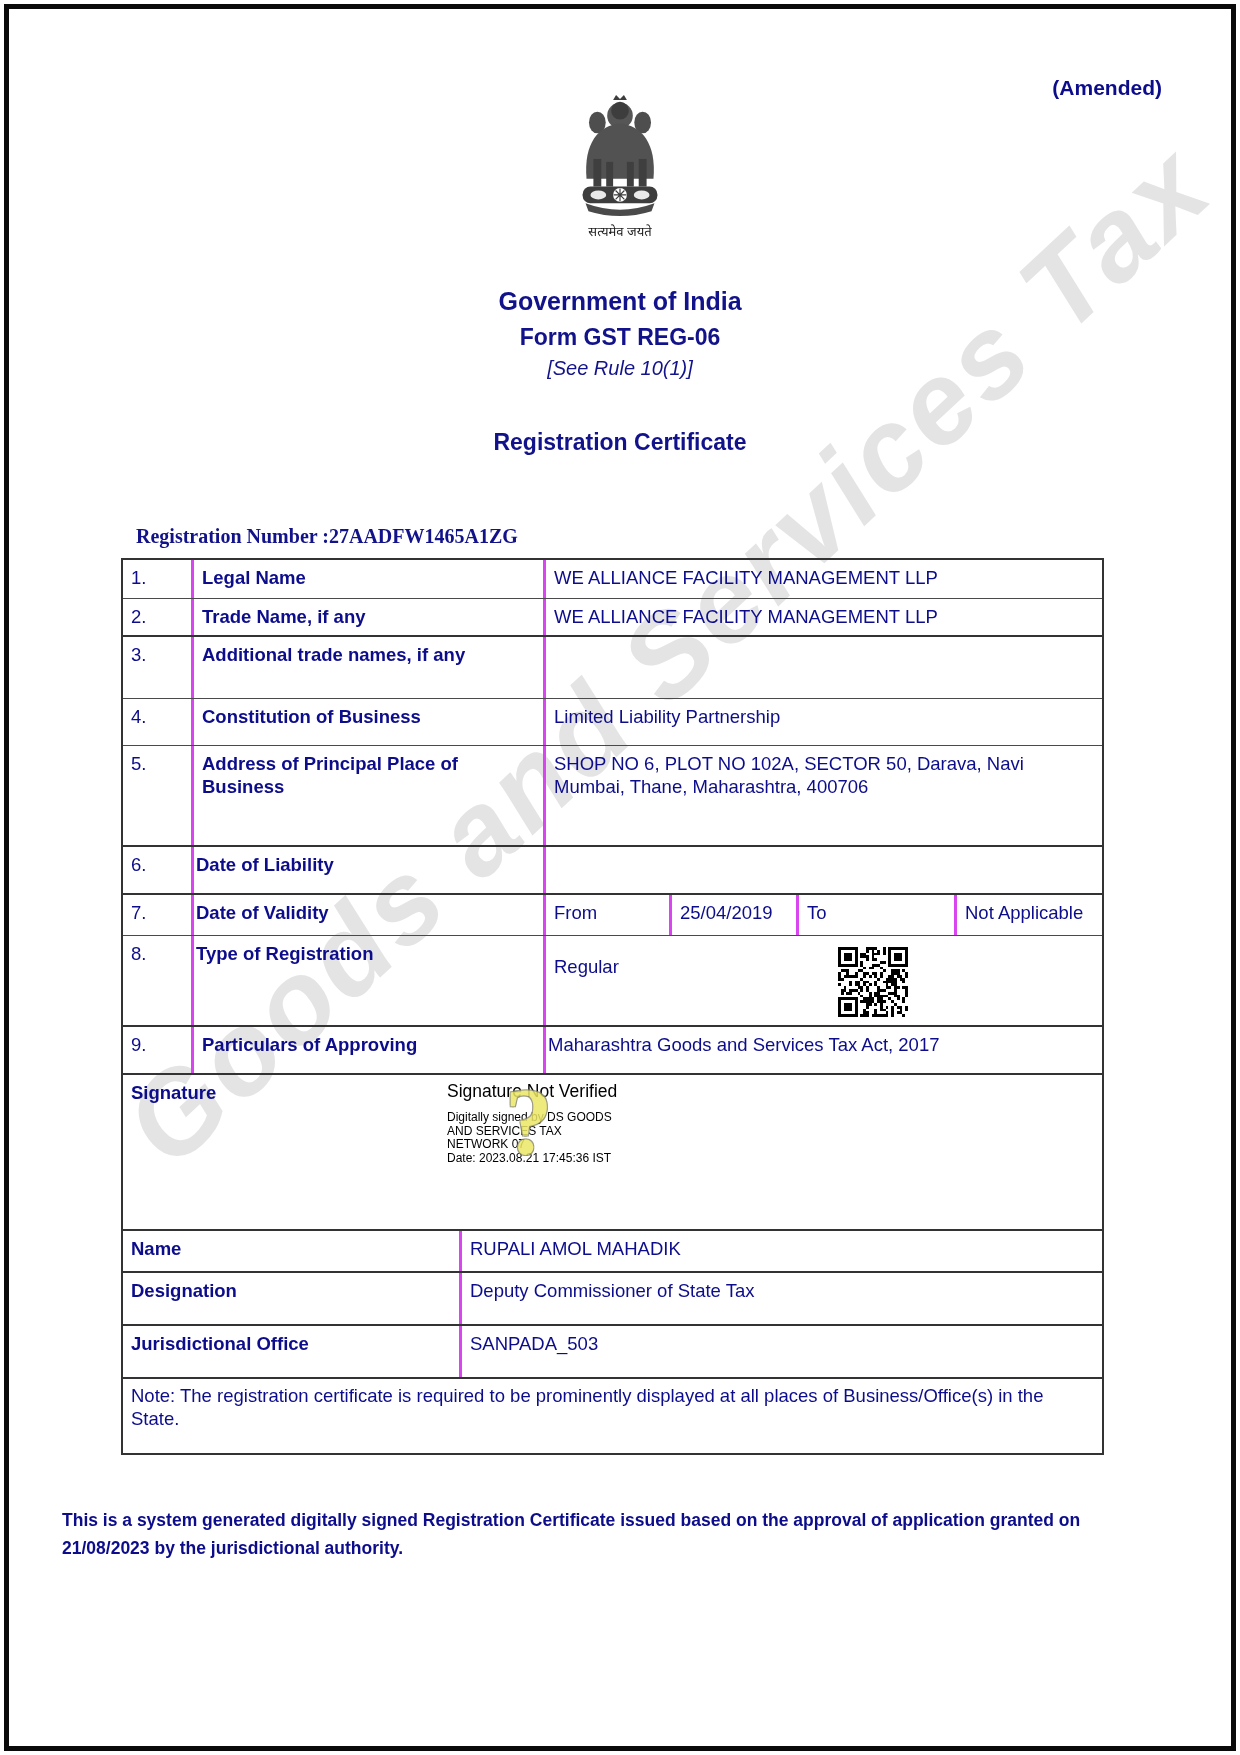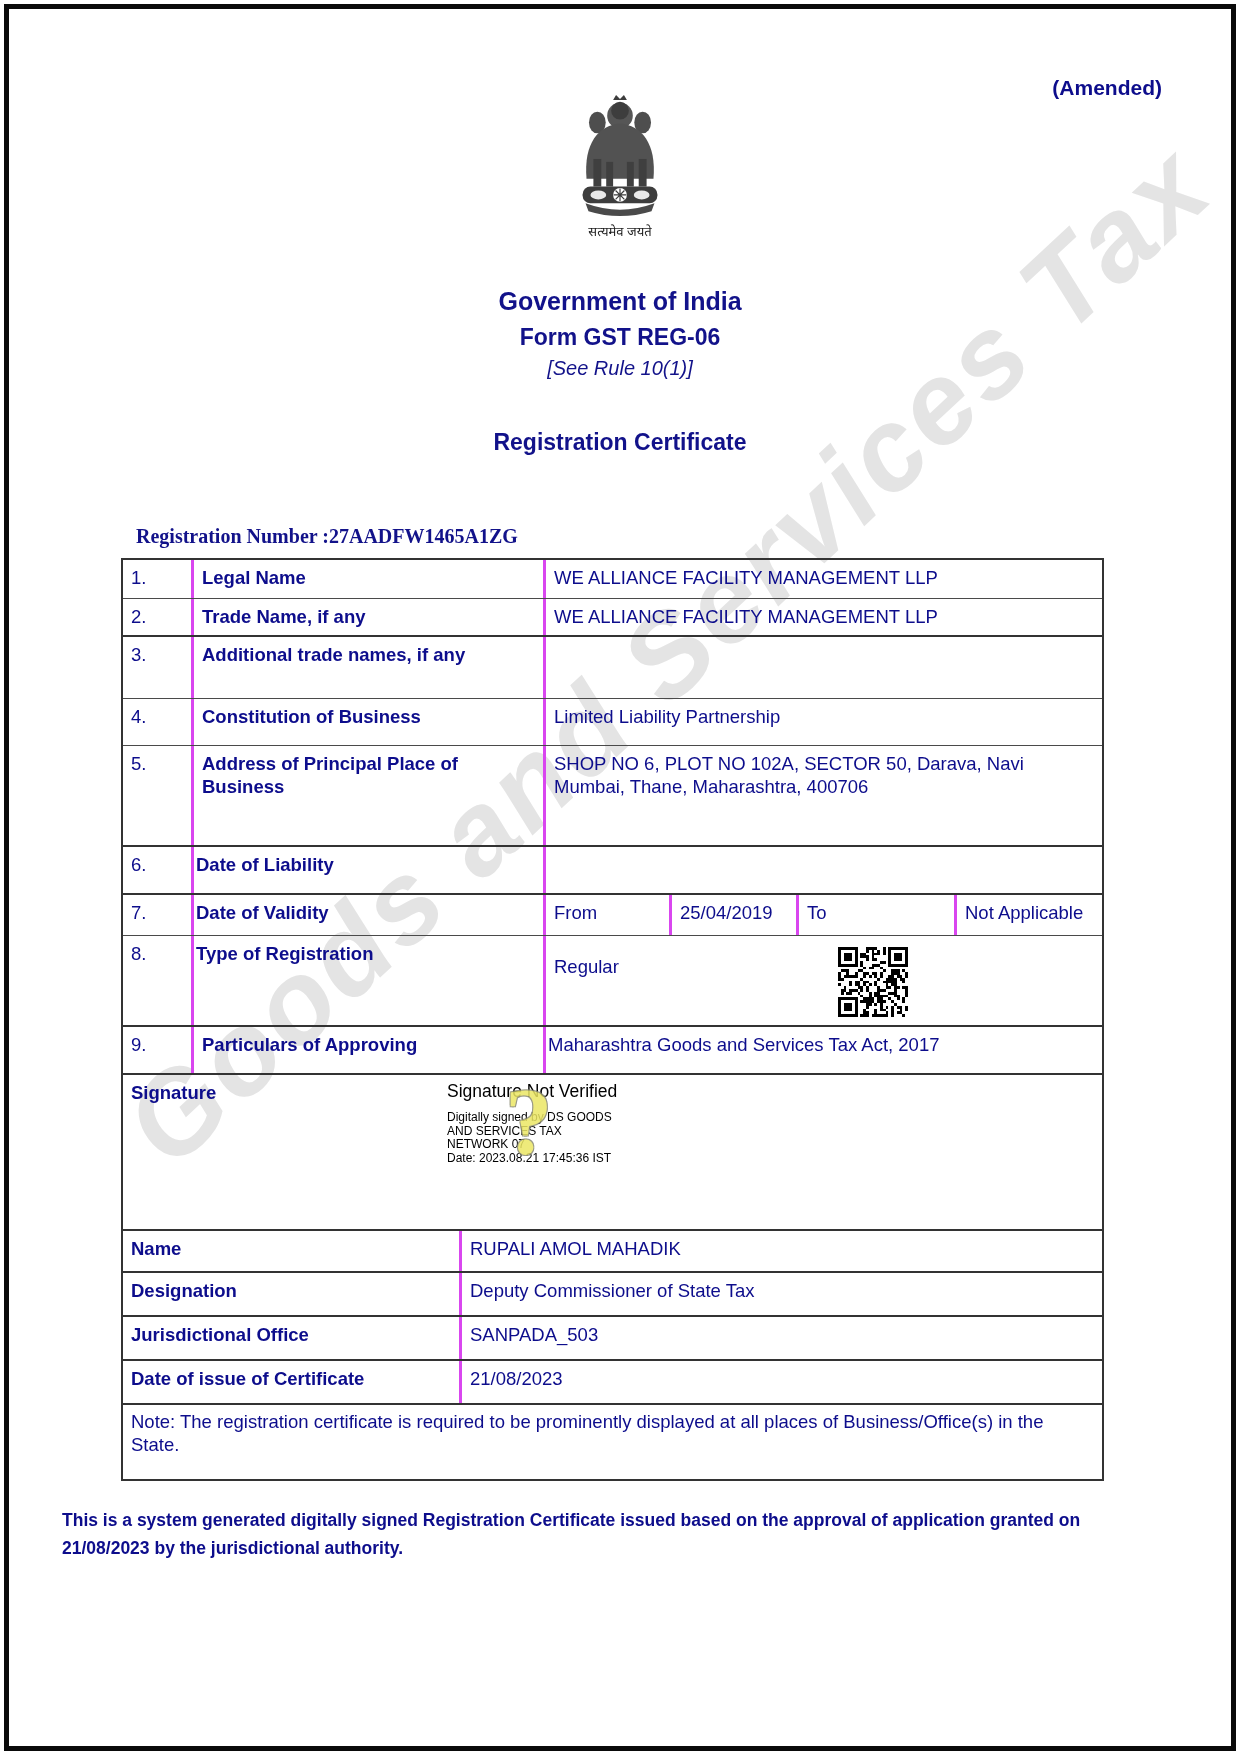--- a/index.html
+++ b/index.html
@@ -28,21 +28,21 @@
   .row:first-child{border-top:none;}
   .row.hb{border-top:2px solid #333;}
   .cell{box-sizing:border-box;border-left:3px solid #d946ef;padding:7px 6px 4px 8px;
         color:#0d0d8c;font-size:18.5px;line-height:1.22;overflow:hidden;}
   .cell:first-child{border-left:none;}
   .c-no{width:68px;flex:none;}
   .c-label{width:352px;flex:none;font-weight:bold;}
   .c-value{flex:1;}
   .r1{height:38px}.r2{height:37px}.r3{height:63px}.r4{height:47px}.r5{height:100px}
   .r6{height:48px}.r7{height:42px}.r8{height:90px}.r9{height:48px}
-  .r-sig{height:156px}.ro{height:44px}.ro1{height:42px}.r-note{height:76px}
+  .r-sig{height:156px}.ro{height:53px}.ro1{height:42px}.r-note{height:76px}
   .c-f1{width:126px;flex:none}.c-f2{width:127px;flex:none}.c-f3{width:158px;flex:none}.c-f4{flex:1}
   .indent{padding-left:2px;}
   .c-reg{position:relative;padding-top:20px;}
   .qr{position:absolute;left:292px;top:11px;width:70px;height:70px;}
   
   .sig-cell{position:relative;flex:1;border-left:none;}
   .sig-block{position:absolute;left:324px;top:6px;width:270px;color:#000;}
   .snv{font-size:17.5px;color:#000;margin-bottom:9px;position:relative;z-index:1;}
   .sline{font-size:12px;line-height:13.5px;color:#000;position:relative;z-index:1;}
   .qmark{position:absolute;left:58px;top:-6px;font-size:95px;font-weight:bold;line-height:1;
@@ -393,24 +393,20 @@
       <div class="cell c-oval">RUPALI AMOL MAHADIK</div>
     </div>
     <div class="row ro hb">
       <div class="cell c-olabel">Designation</div>
       <div class="cell c-oval">Deputy Commissioner of State Tax</div>
     </div>
     <div class="row ro hb">
       <div class="cell c-olabel">Jurisdictional Office</div>
       <div class="cell c-oval">SANPADA_503</div>
     </div>
-    <div class="row ro hb">
-      <div class="cell c-olabel">Date of issue of Certificate</div>
-      <div class="cell c-oval">21/08/2023</div>
-    </div>
 
     <div class="row r-note hb">
       <div class="cell note-cell">Note: The registration certificate is required to be prominently displayed at all places of Business/Office(s) in the State.</div>
     </div>
   </div>
 
   <div class="footer">This is a system generated digitally signed Registration Certificate issued based on the approval of application granted on 21/08/2023 by the jurisdictional authority.</div>
 </div>
 
 </body></html>

